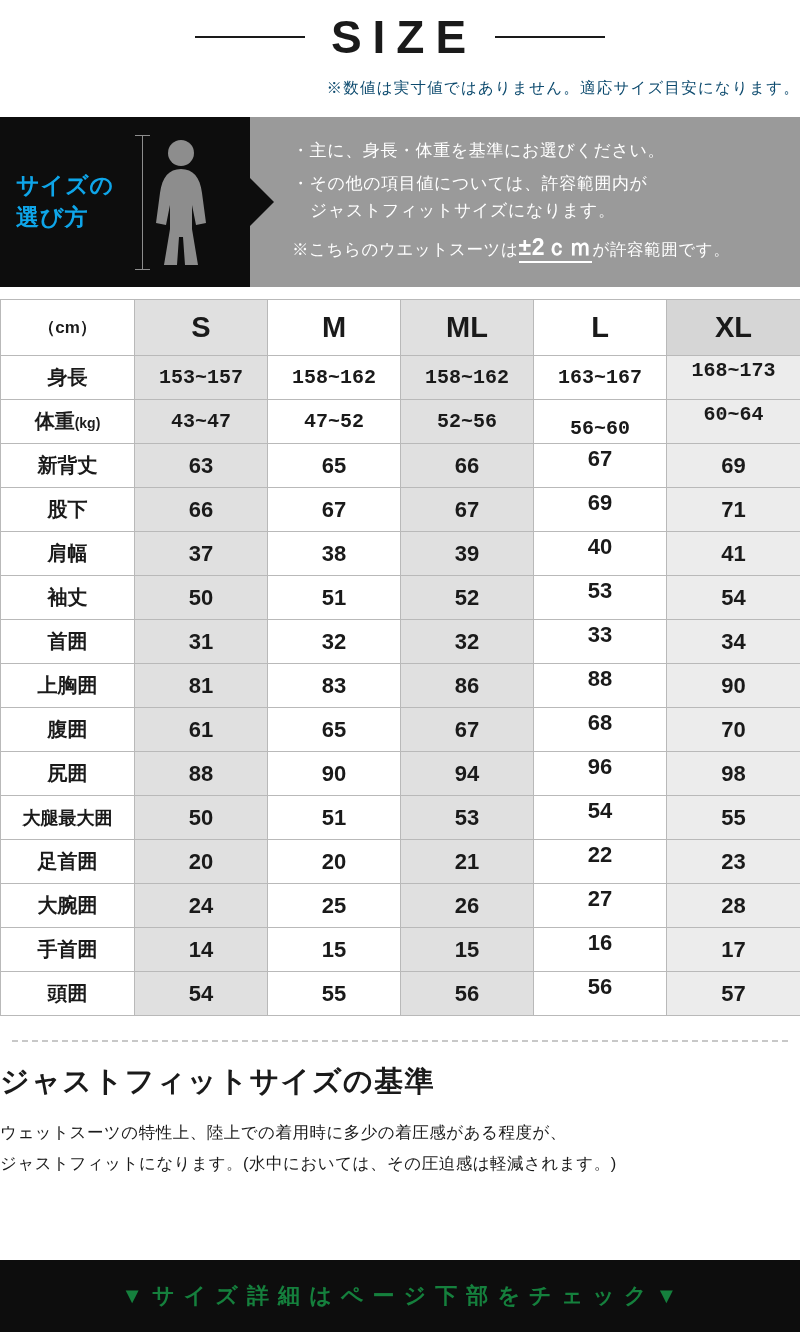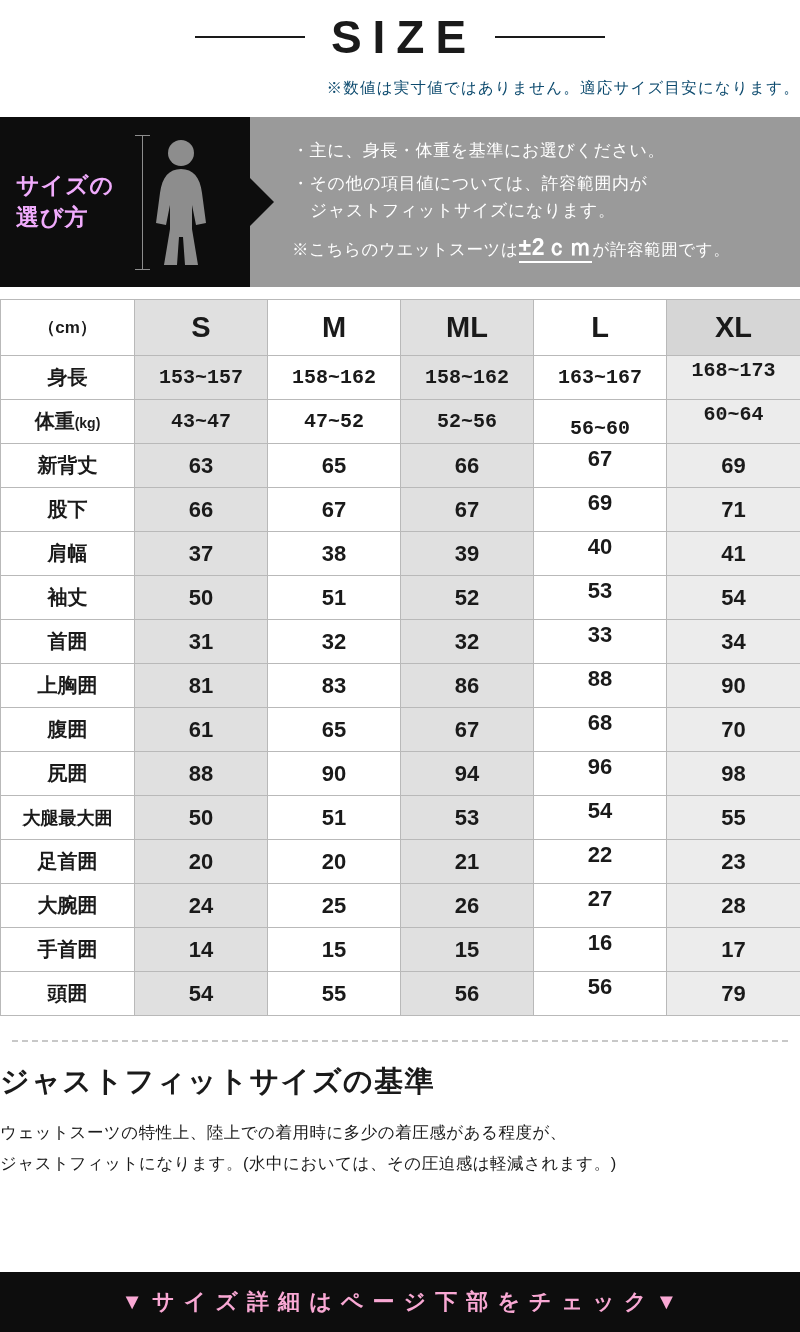--- a/index.html
+++ b/index.html
@@ -45,21 +45,21 @@
 
   
   .howto {
     margin-top: 18px;
     display: flex;
     height: 170px;
     width: 100%;
   }
   .howto-left {
     background: #0d0d0d;
-    color: #f0abfc;
+    color: #0ea5e9;
     width: 250px;
     position: relative;
     display: flex;
     align-items: center;
     flex: 0 0 250px;
   }
   .howto-left-label {
     font-size: 23px;
     font-weight: 700;
     line-height: 1.38;
@@ -203,23 +203,23 @@
     letter-spacing: 0.5px;
     line-height: 1.75;
   }
 
   
   .footer-bar {
     position: absolute;
     left: 0;
     bottom: 0;
     width: 800px;
-    height: 60px;
+    height: 72px;
     background: #0d0d0d;
-    color: #f9a8d4;
+    color: #15803d;
     display: flex;
     align-items: center;
     justify-content: center;
     font-size: 22px;
     font-weight: 700;
     letter-spacing: 1.5px;
   }
   body { position: relative; }
 </style>
 </head>
@@ -405,21 +405,21 @@
       <td class="cell col-white"><span class="shift-up">16</span></td>
       <td class="cell col-xl">17</td>
     </tr>
 
     <tr class="tall">
       <td class="row-label"><span>頭囲</span></td>
       <td class="cell col-gray">54</td>
       <td class="cell col-white">55</td>
       <td class="cell col-gray">56</td>
       <td class="cell col-white"><span class="shift-up">56</span></td>
-      <td class="cell col-xl">79</td>
+      <td class="cell col-xl">57</td>
     </tr>
   </tbody>
 </table>
 
 <div class="dashed"></div>
 
 <div class="justfit">
   <h2>ジャストフィットサイズの基準</h2>
   <p>ウェットスーツの特性上、陸上での着用時に多少の着圧感がある程度が、</p>
   <p style="margin-top:2px">ジャストフィットになります。(水中においては、その圧迫感は軽減されます。)</p>

